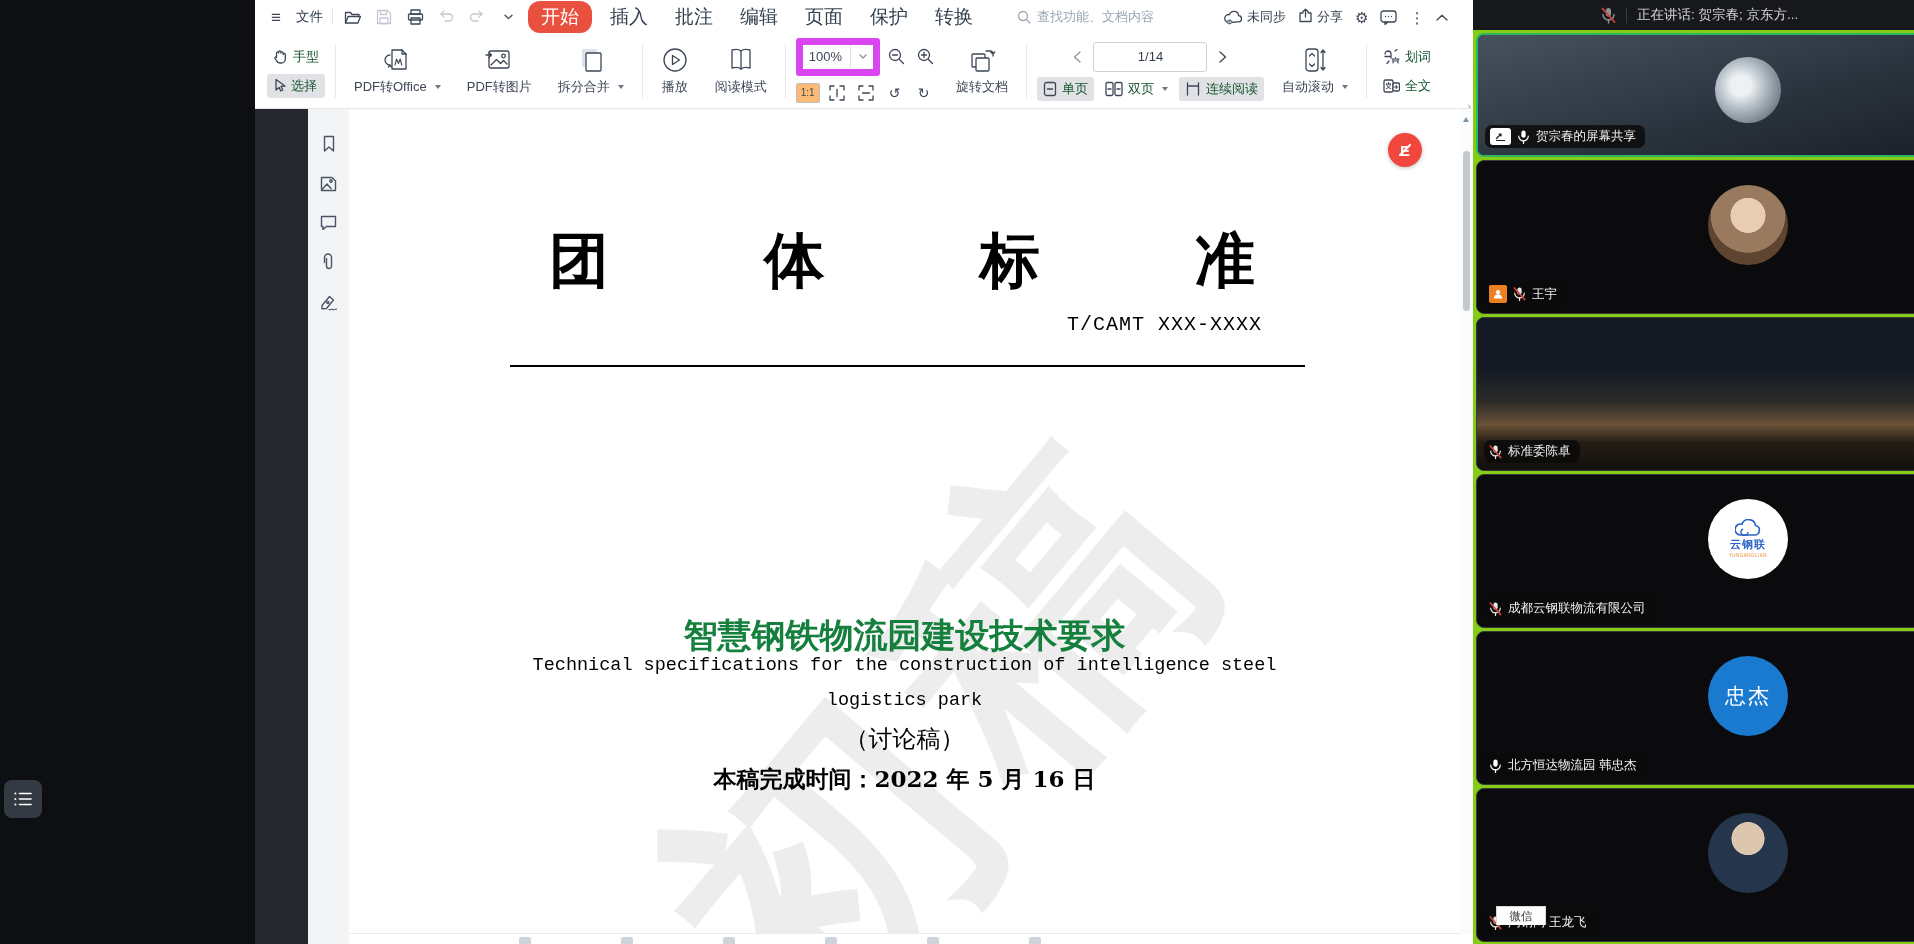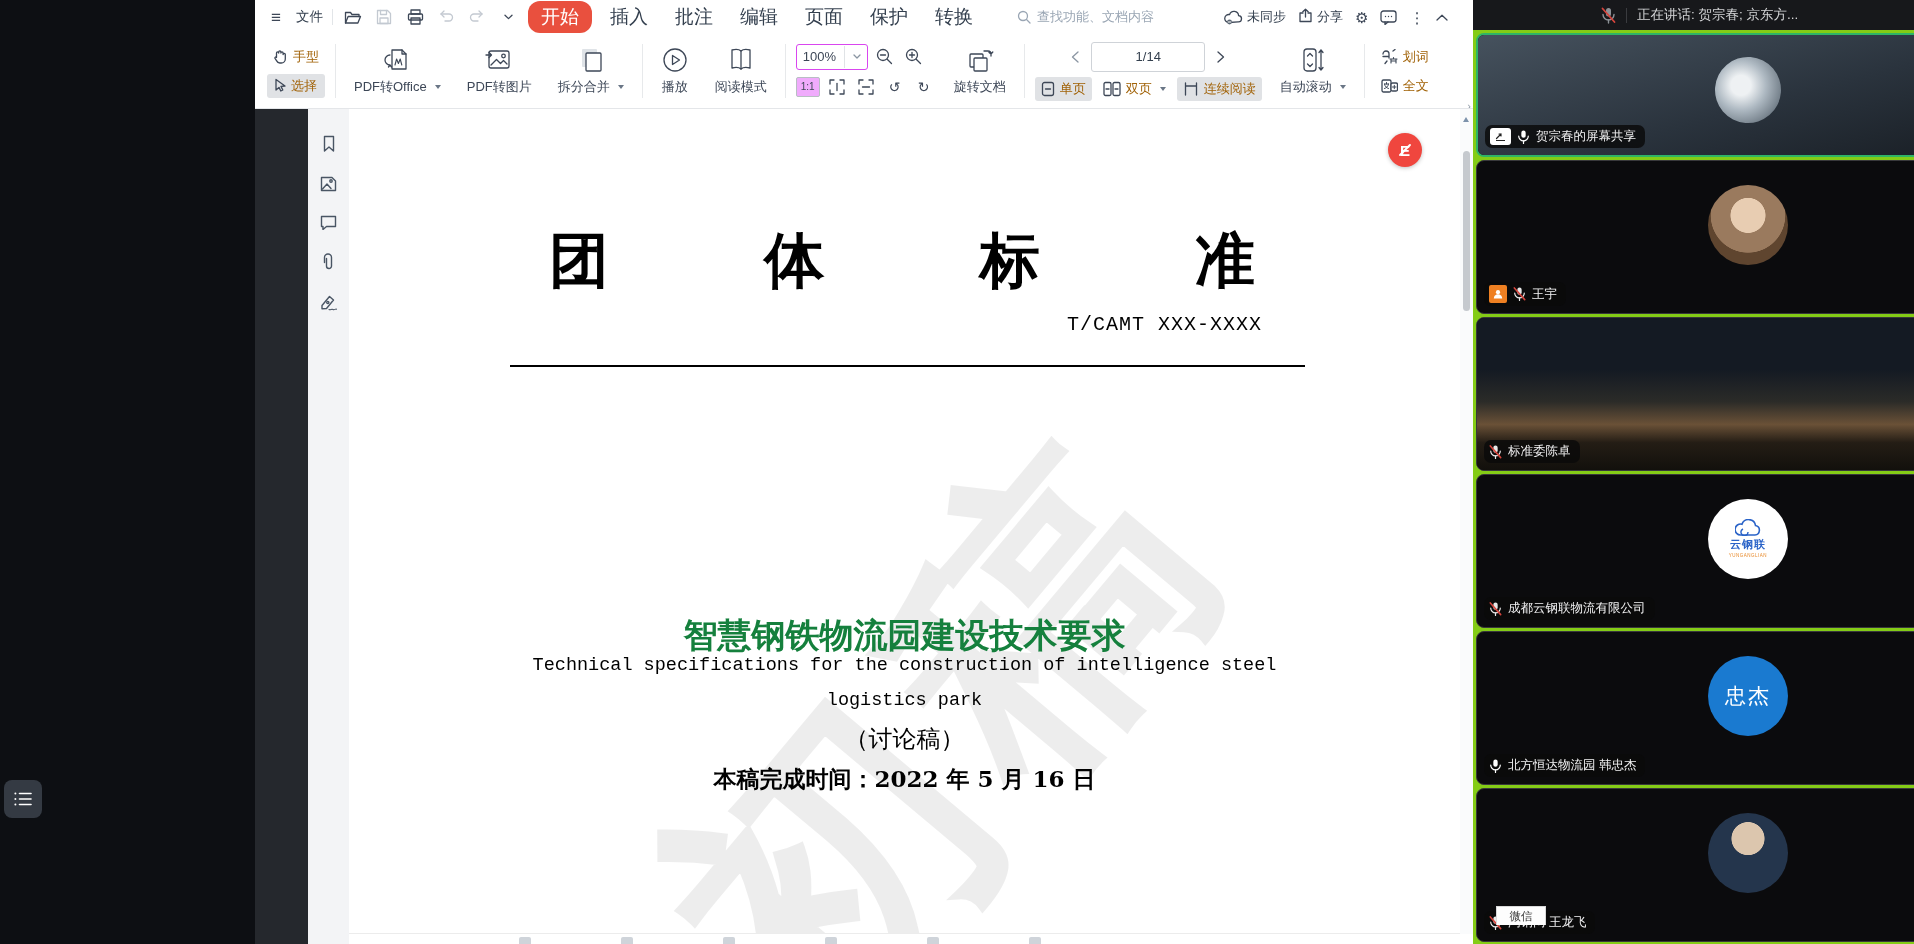--- a/index.html
+++ b/index.html
@@ -19,28 +19,28 @@
   .tab{font-size:19px;color:#333f4e;padding:3px 9px;border-radius:12px;}
   .tab.active{background:#e9503e;color:#fff;padding:3px 13px;}
   .searchbox{display:flex;align-items:center;gap:6px;margin-left:26px;width:190px;color:#9aa6b4;font-size:13px;}
   .mb-right{display:flex;align-items:center;gap:12px;margin-left:8px;color:#333f4e;font-size:13px;}
   .glyph{font-size:15px;color:#3d4757;line-height:1;}
   
   .ribbon{position:absolute;left:0;top:34px;right:0;height:74px;background:#fff;border-bottom:1px solid #e4e6e9;display:flex;align-items:center;padding:0 0 0 12px;gap:10px;overflow:hidden;}
   .rsep{width:1px;height:54px;background:#e7e9eb;flex:0 0 1px;}
   .rcol{display:flex;flex-direction:column;justify-content:center;gap:5px;}
   .rrow{display:flex;align-items:center;gap:5px;}
-  .minibtn{display:flex;align-items:center;gap:5px;font-size:13px;color:#a16207;padding:3px 6px;border-radius:3px;}
+  .minibtn{display:flex;align-items:center;gap:5px;font-size:13px;color:#14532d;padding:3px 6px;border-radius:3px;}
   .minibtn.hl{background:#e0e2e5;}
   .bigbtn{display:flex;flex-direction:column;align-items:center;gap:4px;font-size:13px;color:#3d4757;padding:2px 8px;}
   .caret{display:inline-block;width:0;height:0;border-left:3.5px solid transparent;border-right:3.5px solid transparent;border-top:4px solid #6a7686;margin-left:3px;}
-  .combo{display:flex;align-items:center;height:24px;border:1px solid #d946ef;border-radius:3px;font-size:13px;color:#3d4757;padding:0 6px;gap:8px;background:#fff;}
+  .combo{display:flex;align-items:center;height:24px;border:7px solid #d946ef;border-radius:3px;font-size:13px;color:#3d4757;padding:0 6px;gap:8px;background:#fff;}
   .combo .cdiv{width:1px;height:22px;background:#e0e3e6;}
   .sqbtn{width:24px;height:24px;border-radius:3px;display:flex;align-items:center;justify-content:center;font-size:11px;color:#3d4757;}
-  .sqbtn.hl{background:#f0abfc;}
+  .sqbtn.hl{background:#fdba74;}
   .pageinput{width:108px;height:26px;border:1px solid #cfd3d8;border-radius:3px;text-align:center;font-size:13px;color:#333f4e;font-family:"Liberation Sans",sans-serif;}
   .navchev{width:22px;height:26px;display:flex;align-items:center;justify-content:center;}
   .expander{position:absolute;right:2px;top:66px;font-size:11px;color:#8a95a2;}
   
   .gutter{position:absolute;left:0;top:109px;width:53px;bottom:0;background:#25282d;}
   .side-icons{position:absolute;left:53px;top:109px;width:41px;bottom:0;background:#f3f4f6;display:flex;flex-direction:column;align-items:center;padding-top:26px;gap:23px;}
   .side-icons .icn svg{stroke:#495564;stroke-width:1.4;}
   .viewport{position:absolute;left:94px;top:109px;right:13px;bottom:10px;background:#ffffff;overflow:hidden;}
   .vscroll{position:absolute;right:0;top:109px;width:13px;bottom:10px;background:#fafbfc;}
   .vscroll .up{position:absolute;left:3px;top:8px;width:0;height:0;border-left:3.5px solid transparent;border-right:3.5px solid transparent;border-bottom:5px solid #7d92ab;}

